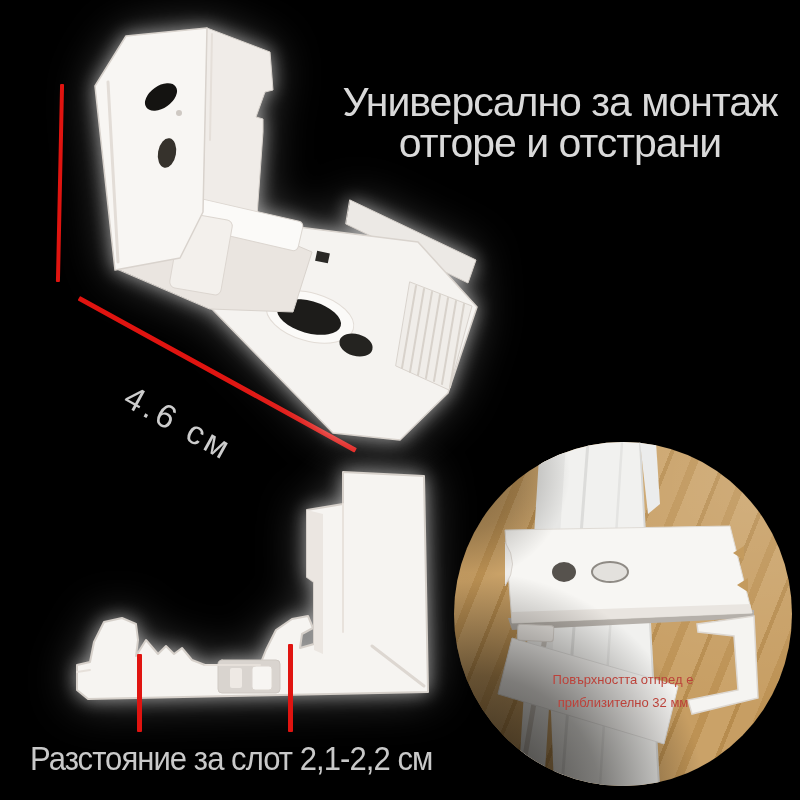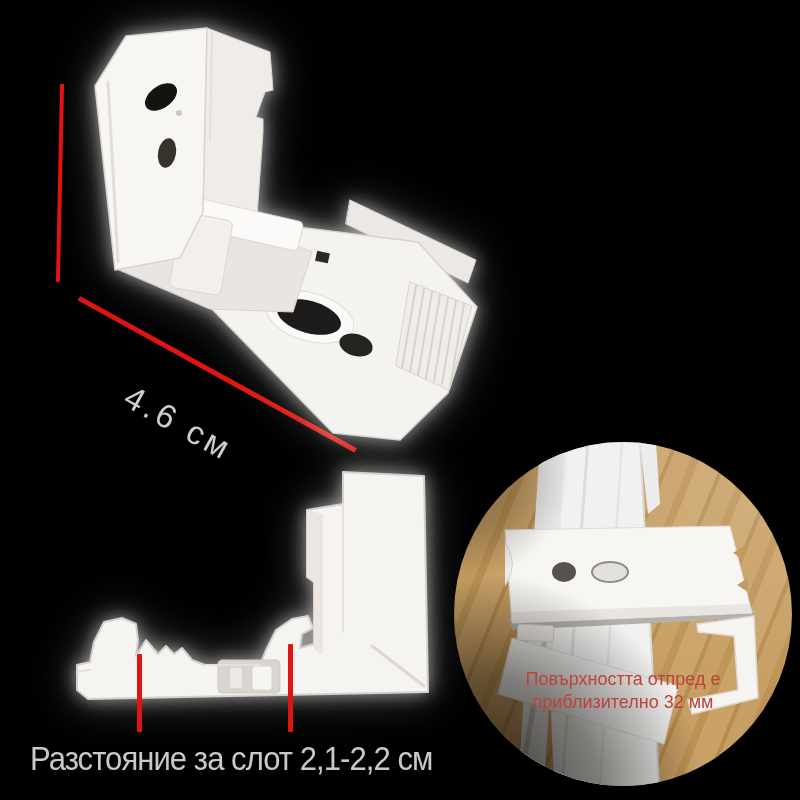--- a/index.html
+++ b/index.html
@@ -18,33 +18,37 @@
   .line-slot-a{left:137px;top:654px;width:5px;height:78px;}
   .line-slot-b{left:288px;top:644px;width:5px;height:88px;}
   .fig{position:absolute;z-index:2;}
   .inset{position:absolute;left:454px;top:442px;width:338px;height:344px;border-radius:50%;overflow:hidden;z-index:2;
      background:
        radial-gradient(140% 120% at 88% 12%, rgba(255,255,255,.14), rgba(0,0,0,0) 55%),
        repeating-linear-gradient(112deg,#c79e63 0 18px,#bd9254 18px 26px,#caa268 26px 48px,#b78c4e 48px 52px),
        #c09758;}
   .inset svg{position:absolute;left:0;top:0;}
   .inset-caption{position:absolute;left:0;right:0;top:226px;text-align:center;z-index:3;
-       color:#bc423a;font-size:18px;line-height:23px;font-weight:500;}
+       color:#bc423a;font-size:13px;line-height:23px;font-weight:500;}
   .inset-caption span{display:block;}
 </style>
 </head>
 <body>
 
 <div class="canvas">
 
   <div class="redline line-vert"></div>
   <div class="redline line-diag"></div>
   <div class="redline line-slot-a"></div>
   <div class="redline line-slot-b"></div>
 
+  <div class="headline">
+    <div>Универсално за монтаж</div>
+    <div>отгоре и отстрани</div>
+  </div>
 
   <div class="measure-diag-label">4.6 см</div>
 
   <div class="slot-label">Разстояние за слот 2,1-2,2 см</div>
 
   <svg class="fig glow" style="left:60px;top:20px;" width="430" height="445" viewBox="0 0 430 445">
     <g stroke-linejoin="round" stroke-linecap="round">
 
       <polygon points="290,180 416,240 408,263 286,204" fill="#ecE9e5" stroke="#d7d1cb"></polygon>
 

